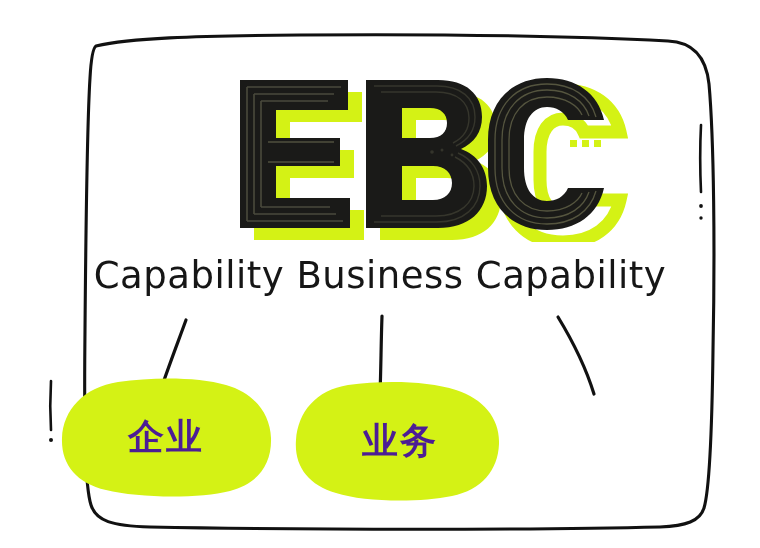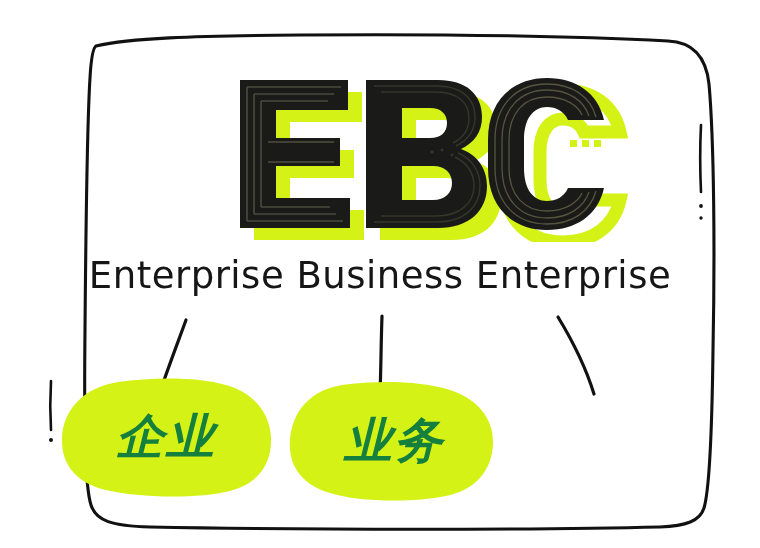--- a/index.html
+++ b/index.html
@@ -86,28 +86,27 @@
   .bubble-label {
     position: absolute;
     left: 0;
     top: 0;
     width: 216px;
     height: 122px;
     display: flex;
     align-items: center;
     justify-content: center;
     font-family: "DejaVu Sans", sans-serif;
-    font-size: 48px;
+    font-size: 36px;
     font-weight: 700;
-    color: #15803d;
+    color: #4c1d95;
     letter-spacing: 2px;
-    font-style: italic;
   }
   #bubble-0 { left: 58px;  top: 376px; }
-  #bubble-1 { left: 286px; top: 380px; }
+  #bubble-1 { left: 292px; top: 380px; }
   #bubble-2 { left: 500px; top: 378px; }
 </style>
 </head>
 <body>
 
 <div id="stage">
 
   <svg id="frame-svg" viewBox="0 0 760 548">
 
     <path d="M 96 46
@@ -211,21 +210,21 @@
           <g fill="#d4f215">
             <rect x="78" y="60" width="7" height="7"></rect>
             <rect x="90" y="60" width="7" height="7"></rect>
             <rect x="102" y="60" width="7" height="7"></rect>
           </g>
         </g>
       </g>
     </svg>
   </div>
 
-  <div id="subtitle">Enterprise Business Enterprise</div>
+  <div id="subtitle">Capability Business Capability</div>
 
   <svg id="connectors" viewBox="0 0 760 548">
     <path d="M 186 320 C 178 342, 168 368, 160 392" fill="none" stroke="#111111" stroke-width="3.2" stroke-linecap="round"></path>
     <path d="M 382 316 C 381 344, 381 368, 380 394" fill="none" stroke="#111111" stroke-width="3.2" stroke-linecap="round"></path>
     <path d="M 558 317 C 572 340, 586 368, 594 394" fill="none" stroke="#111111" stroke-width="3.2" stroke-linecap="round"></path>
   </svg>
 
   <div class="bubble" id="bubble-0">
     <svg class="bubble-svg" viewBox="0 0 216 122">
       <path d="M 60 6 C 96 1, 140 1, 168 9

